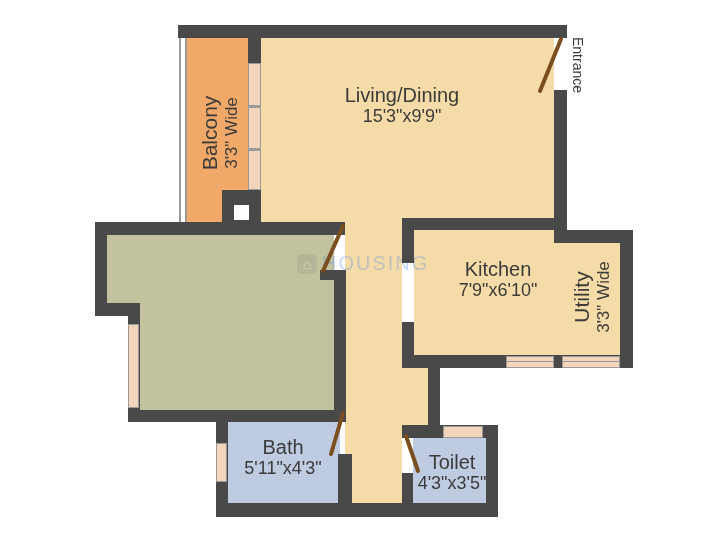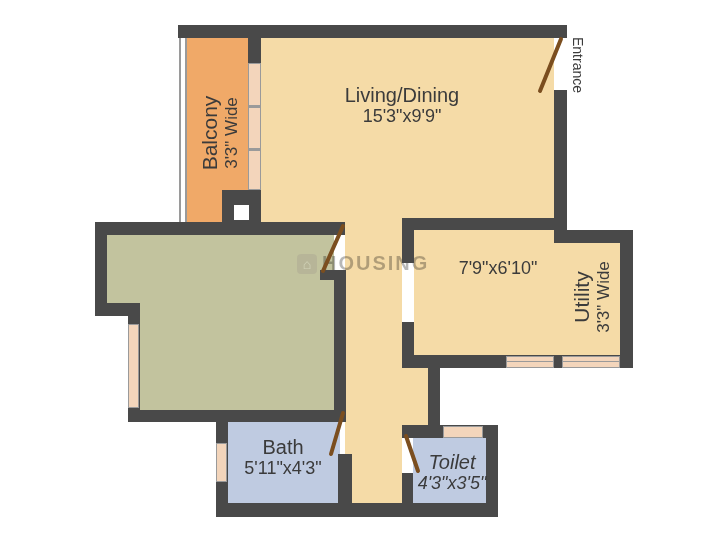--- a/index.html
+++ b/index.html
@@ -21,21 +21,21 @@
   .label-sm .room-name{font-size:21px;}
   .label-sm .room-dims{font-size:17px;}
   .rot{transform:translate(-50%,-50%) rotate(-90deg);}
   .rot-cw{transform:translate(-50%,-50%) rotate(90deg);}
   .entrance{position:absolute;font-size:14px;white-space:nowrap;}
   .door-line{stroke:var(--door,#7B4E1F);stroke-width:4;stroke-linecap:round;fill:none;}
   #doors{position:absolute;left:0;top:0;}
   #watermark{position:absolute;left:297px;top:252px;display:flex;align-items:center;gap:5px;opacity:.28;}
   #watermark .wm-logo{width:20px;height:20px;border-radius:4px;background:#9b948a;color:#fff;
       display:flex;align-items:center;justify-content:center;font-size:14px;}
-  #watermark .wm-text{font-size:20px;font-weight:bold;letter-spacing:2px;color:#000000;}
+  #watermark .wm-text{font-size:20px;font-weight:normal;letter-spacing:2px;color:#3b82f6;}
 </style>
 </head>
 <body>
 
 <div id="plan">
 
   <div class="floor floor-balcony" style="left:187px;top:38px;width:61px;height:184px;"></div>
   <div class="floor floor-living" style="left:261px;top:38px;width:293px;height:184px;"></div>
   <div class="floor floor-living" style="left:345px;top:222px;width:57px;height:281px;"></div>
   <div class="floor floor-living" style="left:402px;top:363px;width:38px;height:64px;"></div>
@@ -107,31 +107,32 @@
 
   <div class="room-label" style="left:282px;top:84px;width:240px;">
     <span class="room-name">Living/Dining</span>
     <span class="room-dims">15'3"x9'9"</span>
   </div>
 
   <div class="entrance rot-cw" style="left:578px;top:65px;">Entrance</div>
 
 
   <div class="room-label" style="left:408px;top:258px;width:180px;">
+    <span class="room-name">Kitchen</span>
     <span class="room-dims">7'9"x6'10"</span>
   </div>
 
   <div class="room-label label-sm rot" style="left:591px;top:297px;width:140px;">
     <span class="room-name">Utility</span>
     <span class="room-dims">3'3" Wide</span>
   </div>
 
   <div class="room-label" style="left:213px;top:436px;width:140px;">
     <span class="room-name">Bath</span>
     <span class="room-dims">5'11"x4'3"</span>
   </div>
 
-  <div class="room-label" style="left:382px;top:451px;width:140px;font-style:italic;">
+  <div class="room-label" style="left:382px;top:451px;width:140px;">
     <span class="room-name">Toilet</span>
     <span class="room-dims">4'3"x3'5"</span>
   </div>
 
 </div>
 
 </body></html>

